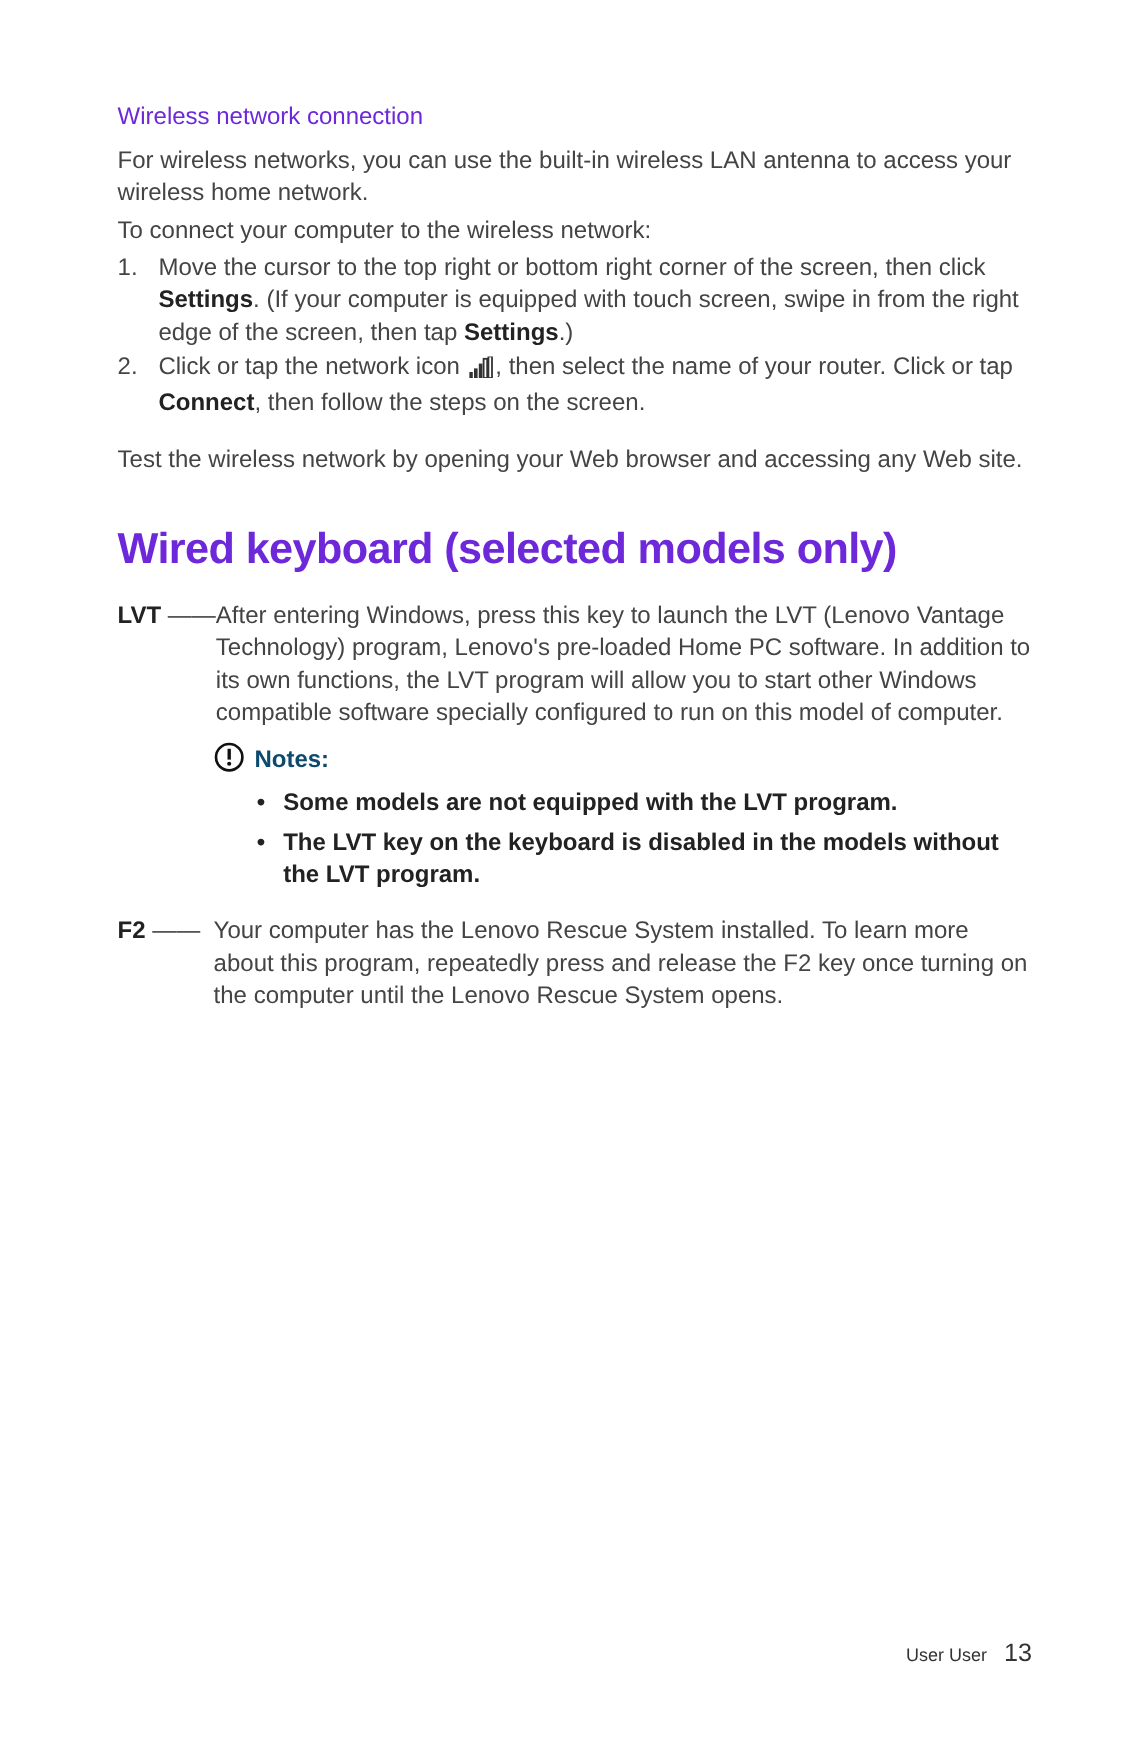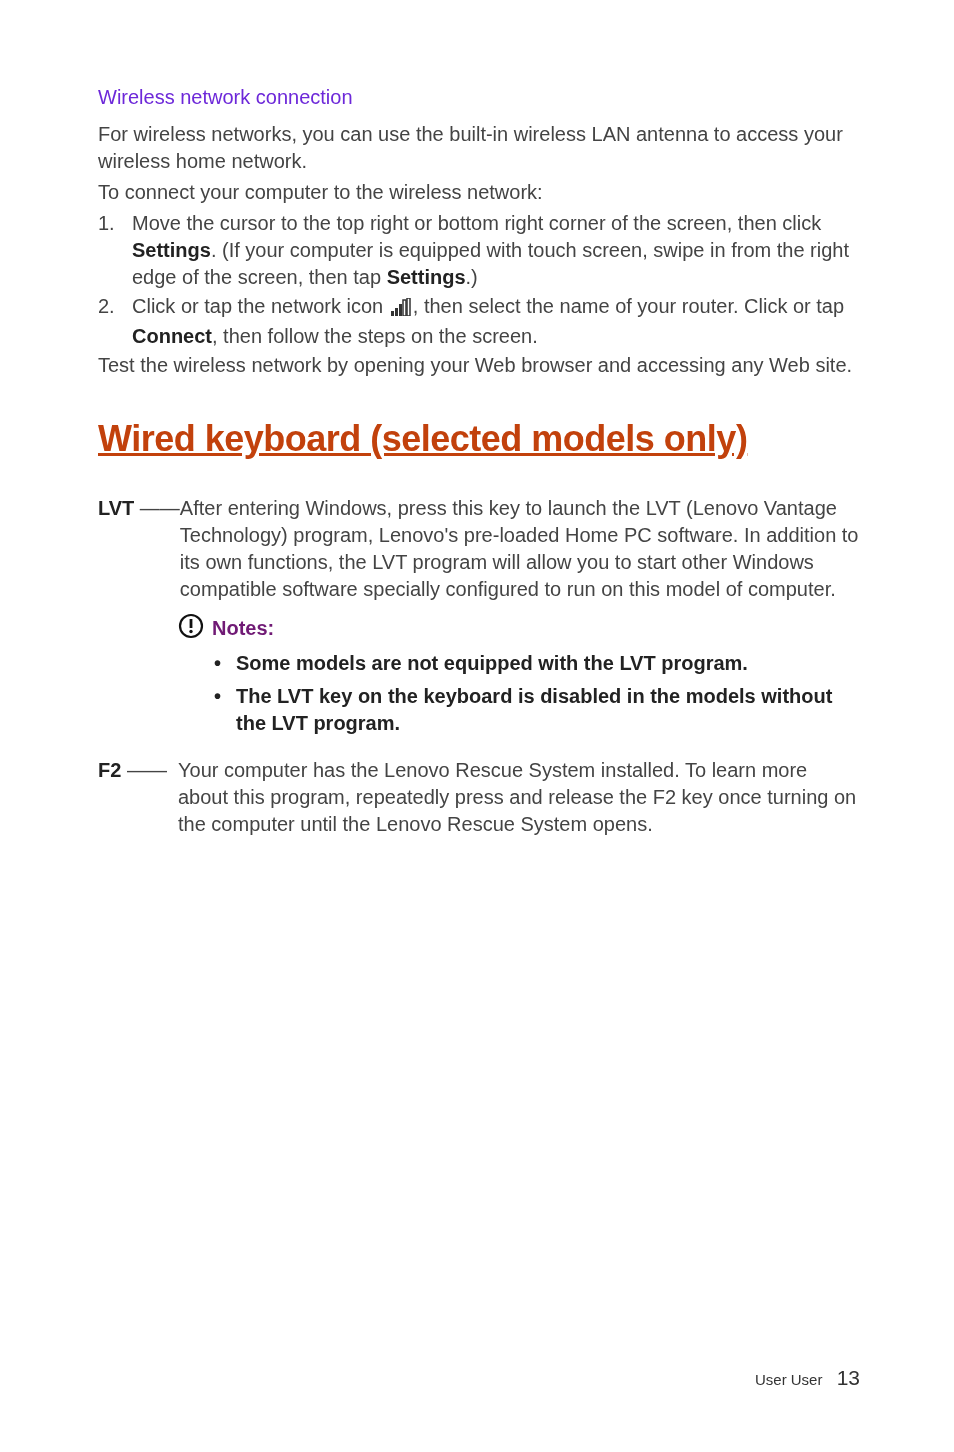--- a/index.html
+++ b/index.html
@@ -32,47 +32,46 @@
       margin-bottom: 2px;
     }
     .list-num {
       min-width: 34px;
       flex-shrink: 0;
     }
     .b { font-weight: 700; color: #222; margin-top: 41px; }
     .after-list {
       font-size: 20px;
       color: #444;
-      margin-top: 2px;
+      margin-top: 20px;
     }
     .h1 {
       font-weight: 700;
       font-size: 36px;
-      color: #c2410c;
+      color: #6d28d9;
       margin-top: 36px;
-      margin-bottom: 31px;
+      margin-bottom: 18px;
       letter-spacing: -0.5px;
-      text-decoration: underline;
     }
     .def-row { display: flex; font-size: 20px; color: #444; }
     .def-key {
       min-width: 80px;
       flex-shrink: 0;
       font-weight: 700;
       color: #222;
       white-space: nowrap;
     }
     .def-body { flex: 1; }
     .dash { color: #444; font-weight: 400; }
     .notes-block { margin-left: 80px; margin-top: 10px; }
     .notes-label-row { display: flex; align-items: center; }
     .notes-label {
       font-weight: 700;
       font-size: 20px;
-      color: #701a75;
+      color: #0c4a6e;
       margin-left: 8px;
     }
     .note-bullets { margin-top: 6px; margin-left: 36px; }
     .note-bullet {
       display: flex;
       font-size: 20px;
       color: #222;
       font-weight: 600;
       margin-bottom: 6px;
     }

